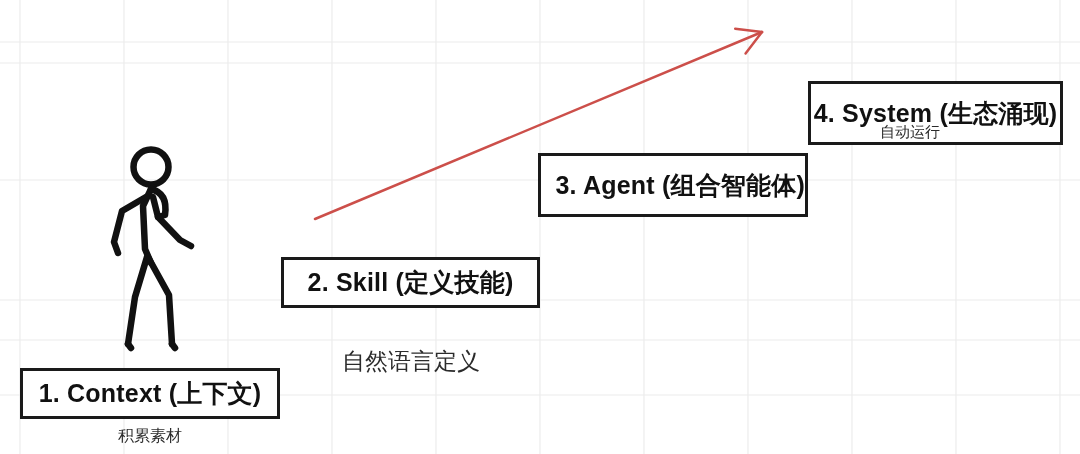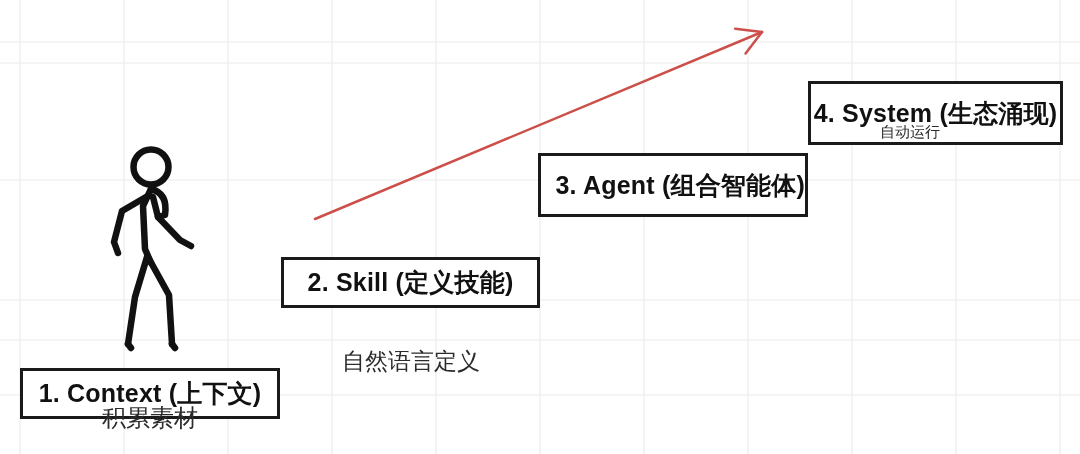--- a/index.html
+++ b/index.html
@@ -56,21 +56,21 @@
   }
   
   #step-1 { left: 20px;  top: 368px; width: 260px; height: 51px; }
   #step-2 { left: 281px; top: 257px; width: 259px; height: 51px; }
   #step-3 { left: 538px; top: 153px; width: 270px; height: 64px; justify-content: flex-end; }
   #step-4 { left: 808px; top: 43px;  width: 255px; height: 64px; margin-top: 38px; }
   #step-1 .step-label { font-size: 25px; }
   #step-2 .step-label { font-size: 25px; }
   #step-3 .step-label { font-size: 25px; }
   #step-4 .step-label { font-size: 25px; }
-  #caption-1 { left: 150px; top: 402px; font-size: 24px; }
+  #caption-1 { left: 150px; top: 426px; font-size: 16px; }
   #caption-2 { left: 411px; top: 326px; font-size: 23px; margin-top: 20px; }
   #caption-3 { left: 672px; top: 229px; font-size: 23px; }
   #caption-4 { left: 910px; top: 123px; font-size: 15px; }
 </style>
 </head>
 <body>
 
 <div id="stage">
 
   <svg id="grid-layer" width="1080" height="454" viewBox="0 0 1080 454">

